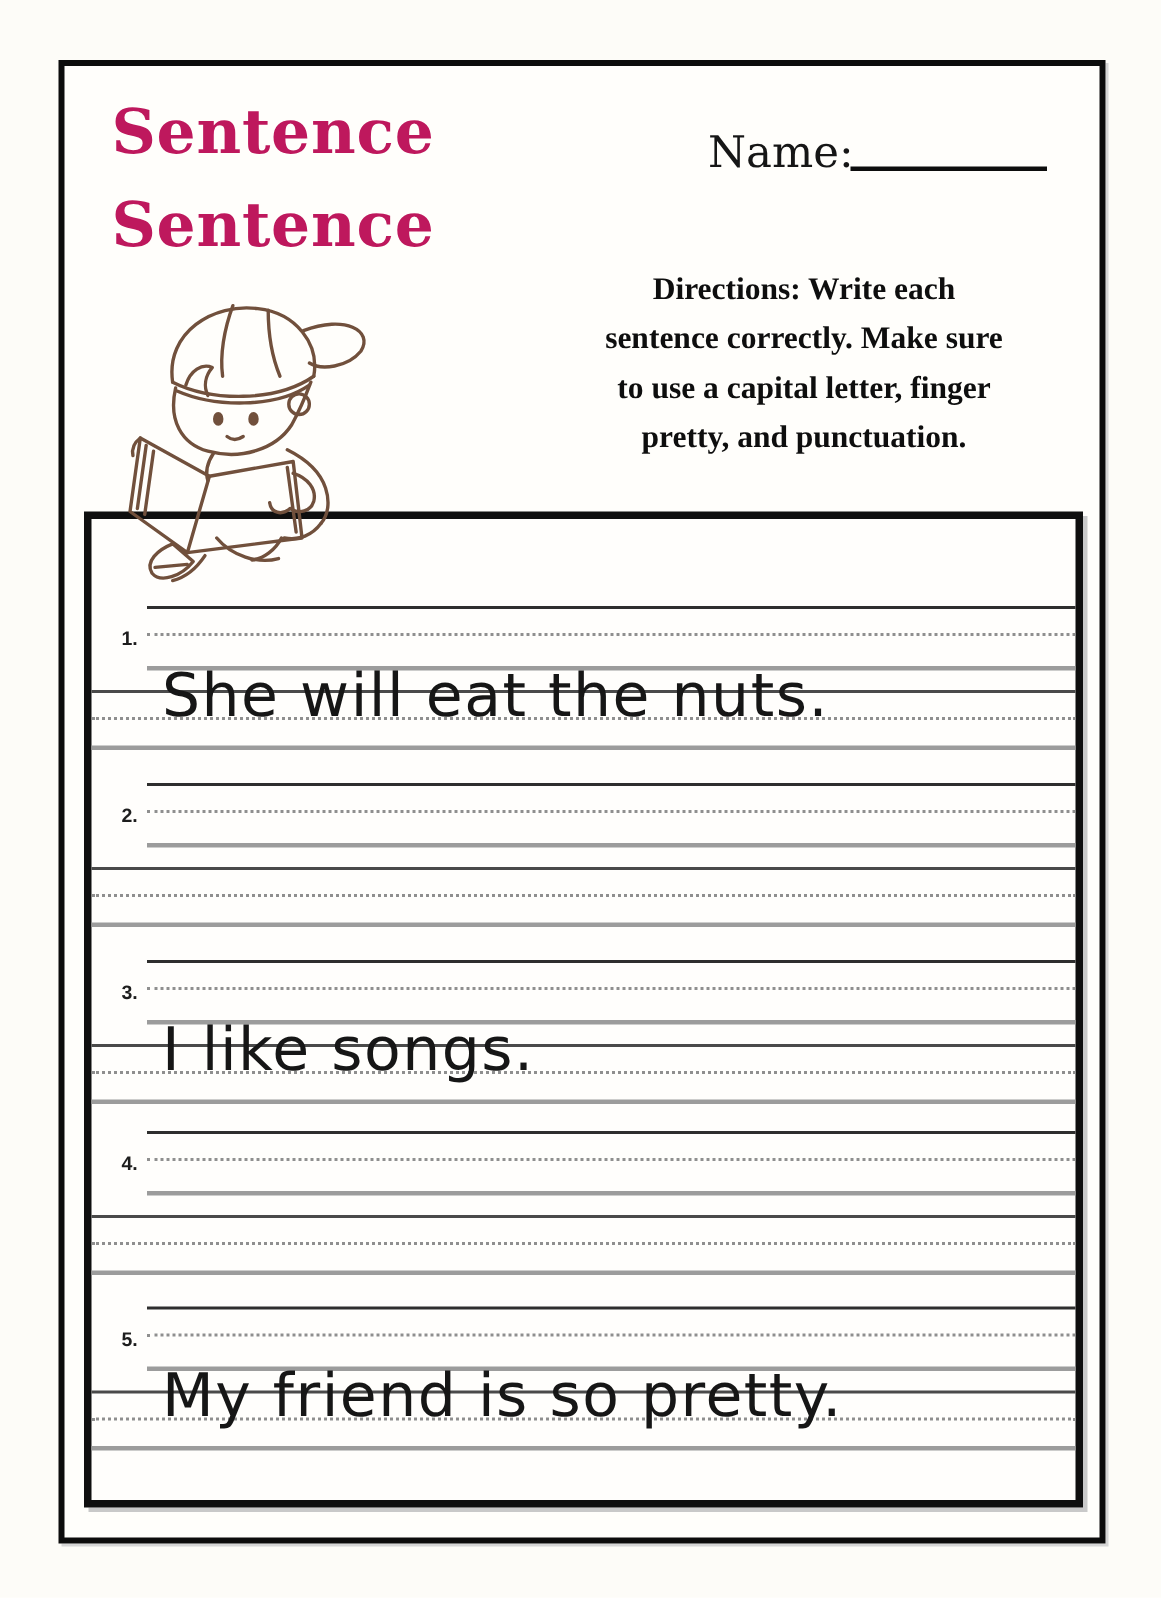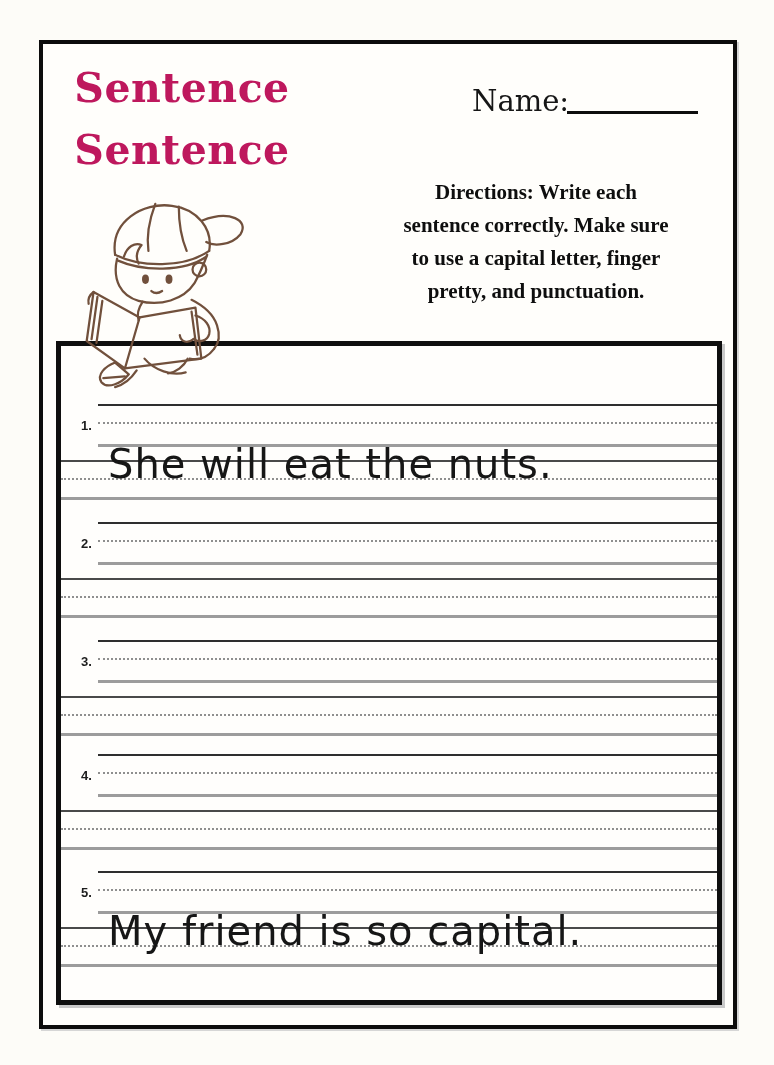--- a/index.html
+++ b/index.html
@@ -166,20 +166,21 @@
     </div>
   </div>
 
   <div class="item" style="top:294px">
     <span class="num">3.</span>
     <div class="guide">
       <div class="gline l-top"></div>
       <div class="gline l-mid"></div>
       <div class="gline l-base"></div>
     </div>
+    <div class="sentence">I like songs.</div>
     <div class="blank">
       <div class="gline l-top"></div>
       <div class="gline l-mid"></div>
       <div class="gline l-base"></div>
     </div>
   </div>
 
   <div class="item" style="top:408px">
     <span class="num">4.</span>
     <div class="guide">
@@ -194,21 +195,21 @@
     </div>
   </div>
 
   <div class="item" style="top:525px">
     <span class="num">5.</span>
     <div class="guide">
       <div class="gline l-top"></div>
       <div class="gline l-mid"></div>
       <div class="gline l-base"></div>
     </div>
-    <div class="sentence">My friend is so capital.</div>
+    <div class="sentence">My friend is so pretty.</div>
     <div class="blank">
       <div class="gline l-top"></div>
       <div class="gline l-mid"></div>
       <div class="gline l-base"></div>
     </div>
   </div>
 
 </div>
 
 </body></html>

